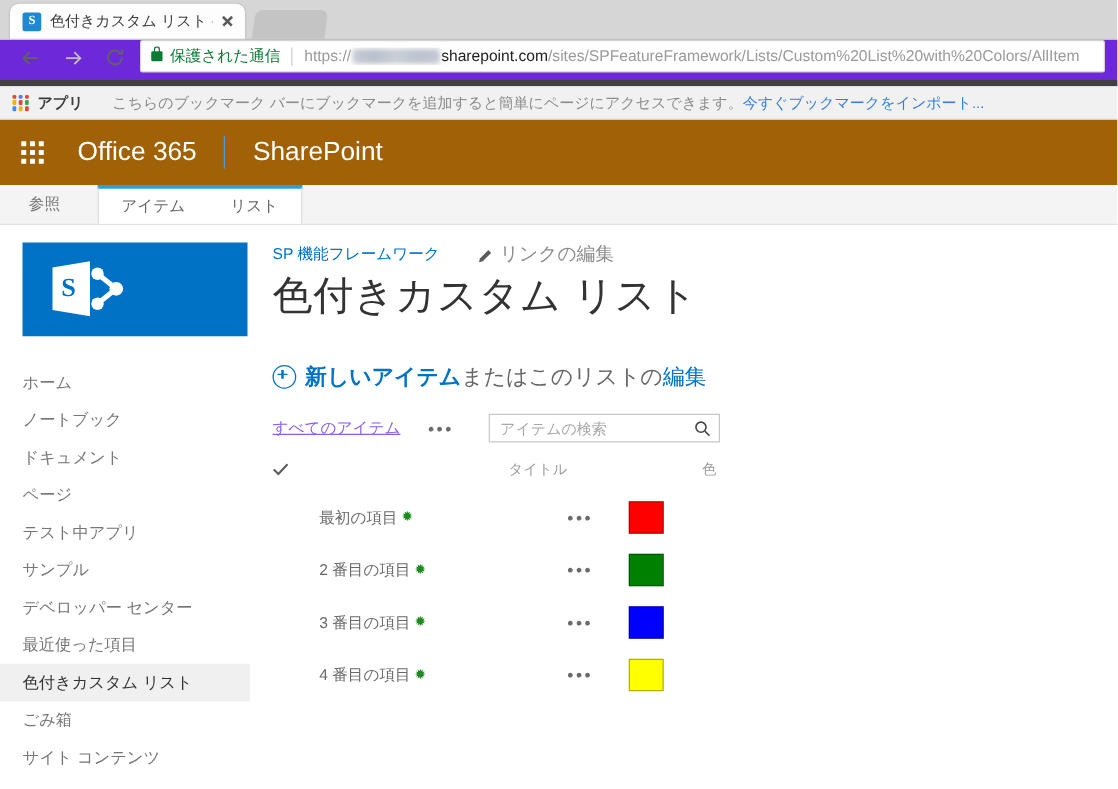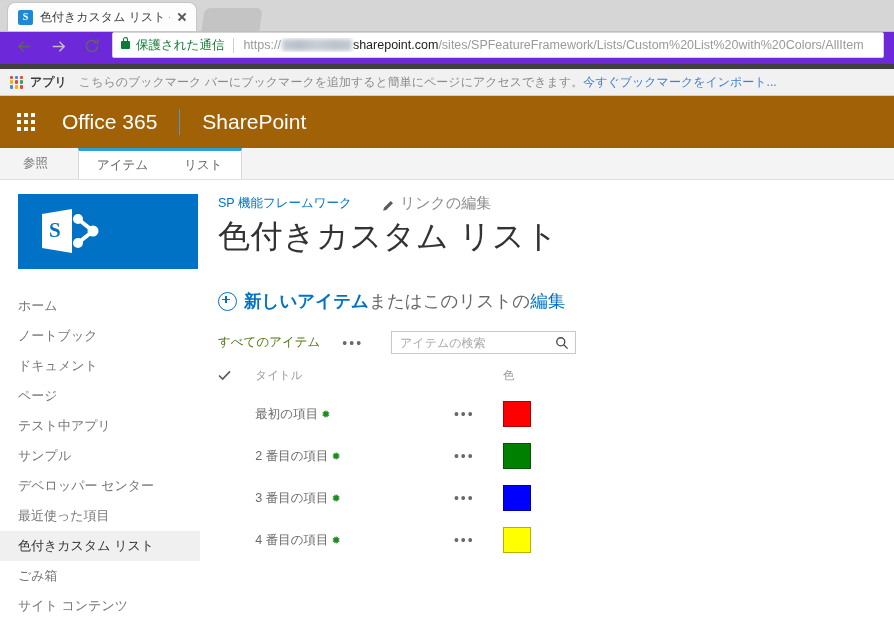--- a/index.html
+++ b/index.html
@@ -100,21 +100,21 @@
     padding:0 10px;box-sizing:border-box;
     border-bottom:1px solid #cfcfcf;
     font-size:12px;
   }
   .apps-grid{
     width:13px;height:13px;flex:0 0 13px;margin-right:7px;
     display:grid;grid-template-columns:repeat(3,1fr);
     grid-template-rows:repeat(3,1fr);gap:1.4px;
   }
   .apps-grid i{display:block;border-radius:1px;}
-  .apps-label{font-weight:bold;color:#3c3c3c;margin-right:12px;white-space:nowrap;}
+  .apps-label{font-weight:bold;color:#3c3c3c;margin-right:23px;white-space:nowrap;}
   .bm-msg{color:#8b8b8b;white-space:nowrap;}
   .bm-link{color:#3a7fd5;white-space:nowrap;}
 
   
   .suitebar{
     height:52px;background:#a16207;display:flex;align-items:center;
     color:#fff;
   }
   .waffle{
     width:52px;height:52px;flex:0 0 52px;
@@ -198,21 +198,21 @@
   .plus:before,.plus:after{
     content:"";position:absolute;background:#0072c6;
   }
   .plus:before{left:3.2px;top:6.4px;width:7.6px;height:1.6px;}
   .plus:after{left:6.4px;top:3.2px;width:1.6px;height:7.6px;}
   .new-strong{color:#0072c6;font-weight:bold;}
   .new-mid{color:#666;}
   .new-edit{color:#0072c6;}
 
   .toolrow{display:flex;align-items:center;margin-bottom:14px;}
-  .viewname{font-size:12.5px;color:#4d7c0f;white-space:nowrap;}
+  .viewname{font-size:12.5px;color:#8b5cf6;white-space:nowrap;text-decoration:underline;}
   .dots{
     margin-left:22px;color:#6a6a6a;font-size:14px;letter-spacing:2px;
     line-height:1;cursor:pointer;
   }
   .searchbox{
     margin-left:28px;width:185px;height:23px;border:1px solid #c8c8c8;
     display:flex;align-items:center;padding:0 6px;box-sizing:border-box;
     background:#fff;
   }
   .searchbox input{
@@ -220,21 +220,21 @@
     font-family:"Liberation Sans","DejaVu Sans",sans-serif;
     background:transparent;min-width:0;
   }
   .searchbox input::placeholder{color:#a8a8a8;}
   .mag{width:14px;height:14px;flex:0 0 14px;color:#444;}
 
   
   table.list{border-collapse:collapse;width:355px;}
   table.list th{
     font-weight:normal;font-size:11.5px;color:#9b9b9b;
-    text-align:left;padding:0 0 10px 0;white-space:nowrap;
+    text-align:right;padding:0 0 10px 0;white-space:nowrap;
   }
   th.c-check{width:32px;padding-left:4px;}
   th.c-title{width:170px;}
   th.c-menu{width:42px;}
   th.c-color{width:60px;}
   .checkmark{width:13px;height:11px;color:#5a5a5a;display:block;}
 
   table.list td{padding:0;height:42px;vertical-align:middle;}
   td.c-check{width:32px;}
   .itemtitle{

